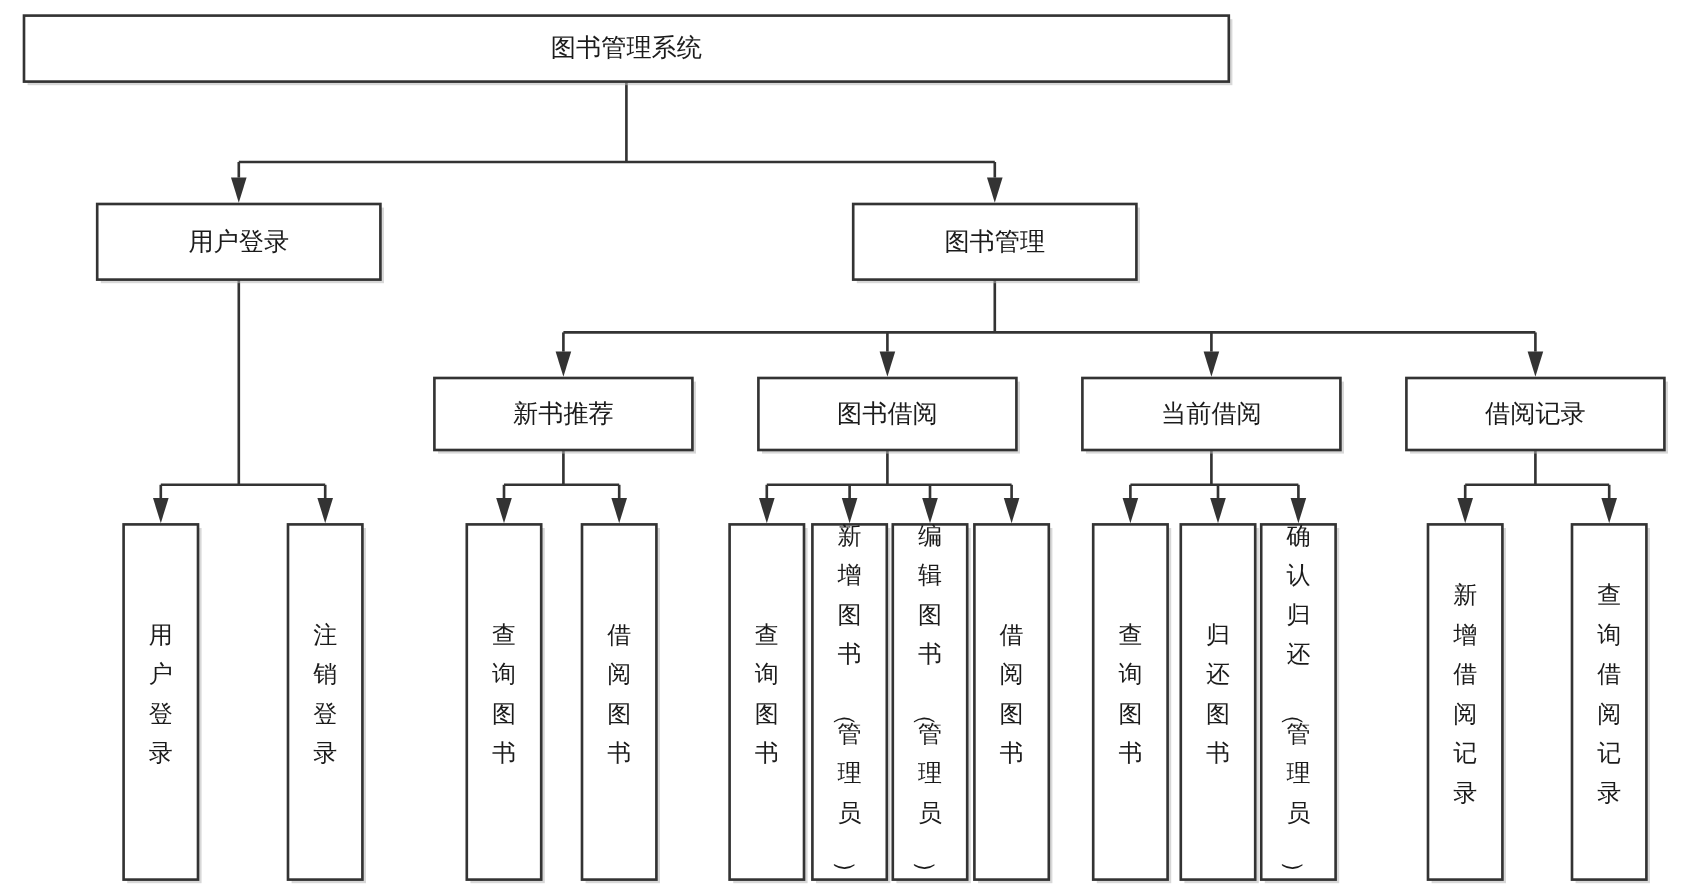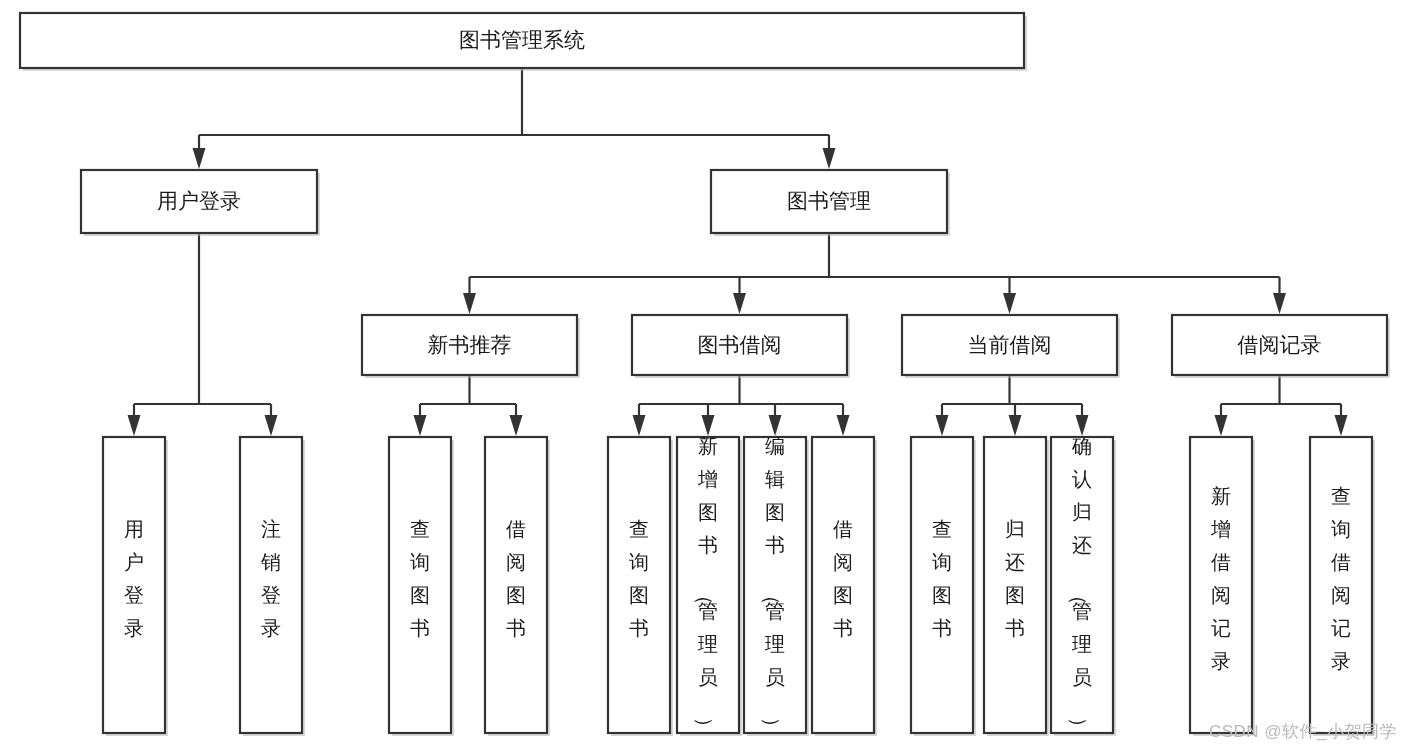--- a/index.html
+++ b/index.html
@@ -228,14 +228,13 @@
           <rect class="node-box" x="1190" y="437" width="62" height="296"></rect>
           <text class="node-label-v" x="1221" y="502.5"><tspan x="1221" dy="0">新</tspan><tspan x="1221" dy="33">增</tspan><tspan x="1221" dy="33">借</tspan><tspan x="1221" dy="33">阅</tspan><tspan x="1221" dy="33">记</tspan><tspan x="1221" dy="33">录</tspan></text>
         </g>
         <g>
           <rect class="node-shadow" x="1313" y="440" width="62" height="296"></rect>
           <rect class="node-box" x="1310" y="437" width="62" height="296"></rect>
           <text class="node-label-v" x="1341" y="502.5"><tspan x="1341" dy="0">查</tspan><tspan x="1341" dy="33">询</tspan><tspan x="1341" dy="33">借</tspan><tspan x="1341" dy="33">阅</tspan><tspan x="1341" dy="33">记</tspan><tspan x="1341" dy="33">录</tspan></text>
         </g>
       </g>
   </svg>
-  <div class="watermark">CSDN @软件_小贺同学</div>
 </div>
 
 </body></html>

